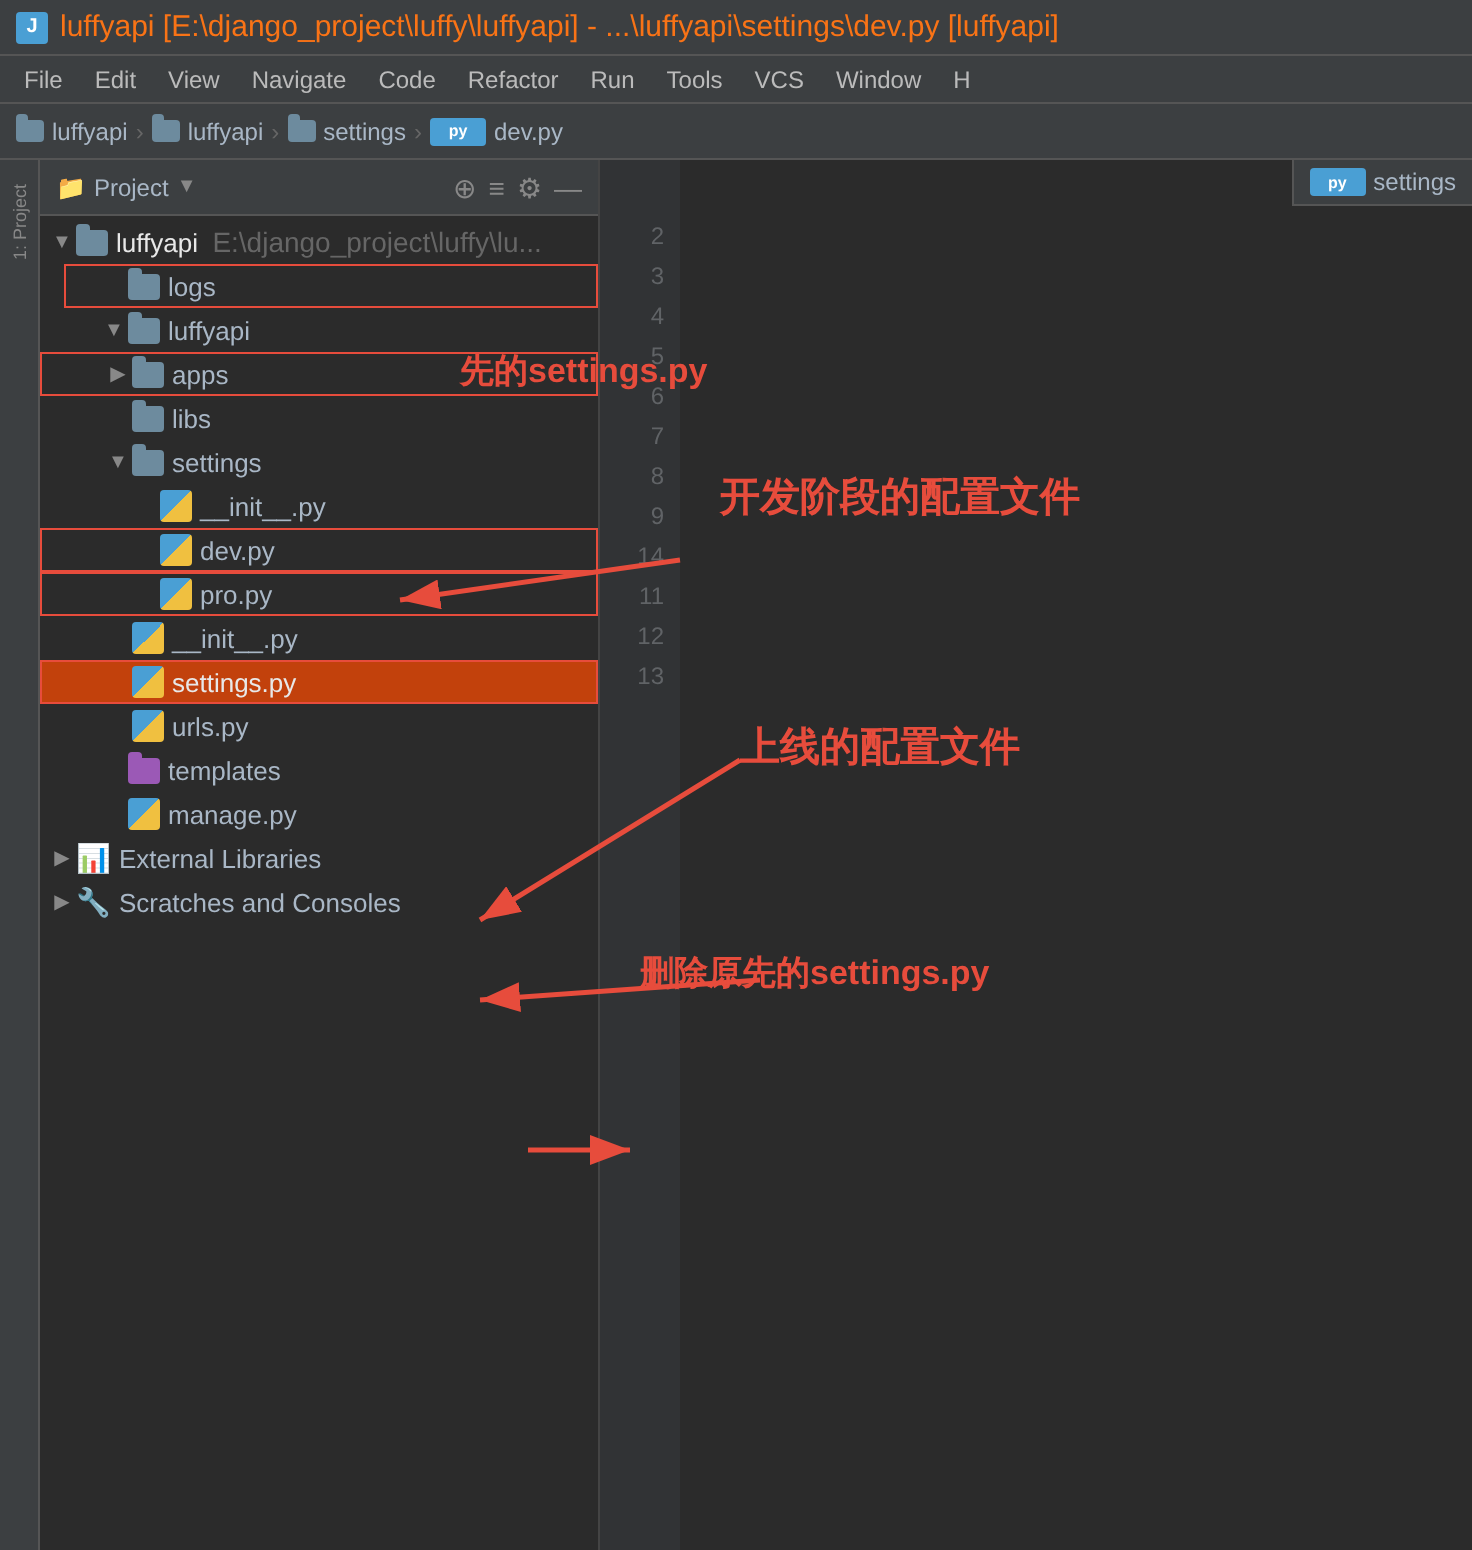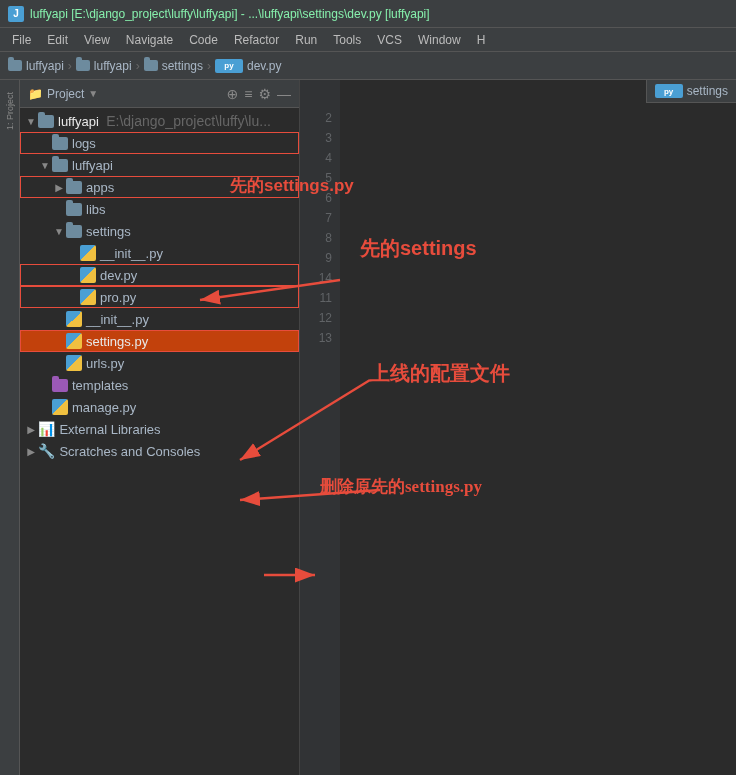--- a/index.html
+++ b/index.html
@@ -30,22 +30,22 @@
       background: #4a9fd4;
       border-radius: 2px;
       display: inline-flex;
       align-items: center;
       justify-content: center;
       font-size: 10px;
       color: white;
       font-weight: bold;
     }
     .title-bar-text {
-      font-size: 12px;
-      color: #86efac;
+      font-size: 15px;
+      color: #f97316;
     }
 
     
     .menu-bar {
       background: #3c3f41;
       height: 24px;
       display: flex;
       align-items: center;
       padding: 0 4px;
       border-bottom: 1px solid #555;
@@ -235,21 +235,21 @@
       font-weight: bold;
     }
     .tree-label {
       font-size: 13px;
       color: #a9b7c6;
     }
     .tree-label.bold { color: #e8e8e8; }
 
     
     .indent-0 { padding-left: 4px; }
-    .indent-1 { padding-left: 18px; }
+    .indent-1 { padding-left: 18px; margin-left: 12px; }
     .indent-2 { padding-left: 32px; }
     .indent-3 { padding-left: 46px; }
 
     
     .editor-area {
       flex: 1;
       background: #2b2b2b;
       display: flex;
     }
     .line-numbers {
@@ -299,21 +299,20 @@
     }
     .annotation-3 {
       top: 280px;
       left: 370px;
       font-size: 20px;
     }
     .annotation-4 {
       top: 395px;
       left: 320px;
       font-size: 17px;
-      font-family: Liberation Serif, serif;
     }
 
     
     svg.arrows {
       position: absolute;
       top: 80px;
       left: 0;
       width: 736px;
       height: 600px;
       pointer-events: none;
@@ -533,18 +532,18 @@
     <line x1="380" y1="330" x2="240" y2="340" stroke="#e74c3c" stroke-width="2.5" marker-end="url(#arrowhead)"></line>
 
     <line x1="264" y1="415" x2="315" y2="415" stroke="#e74c3c" stroke-width="2.5" marker-end="url(#arrowhead)"></line>
   </svg>
 
   <div class="annotation annotation-1">
     <br>
     <span>先的settings.py</span>
   </div>
 
-  <div class="annotation annotation-2">先的settings</div>
+  <div class="annotation annotation-2">开发阶段的配置文件</div>
 
   <div class="annotation annotation-3">上线的配置文件</div>
 
   <div class="annotation annotation-4">删除原先的settings.py</div>
 </div>
 
 </body></html>

